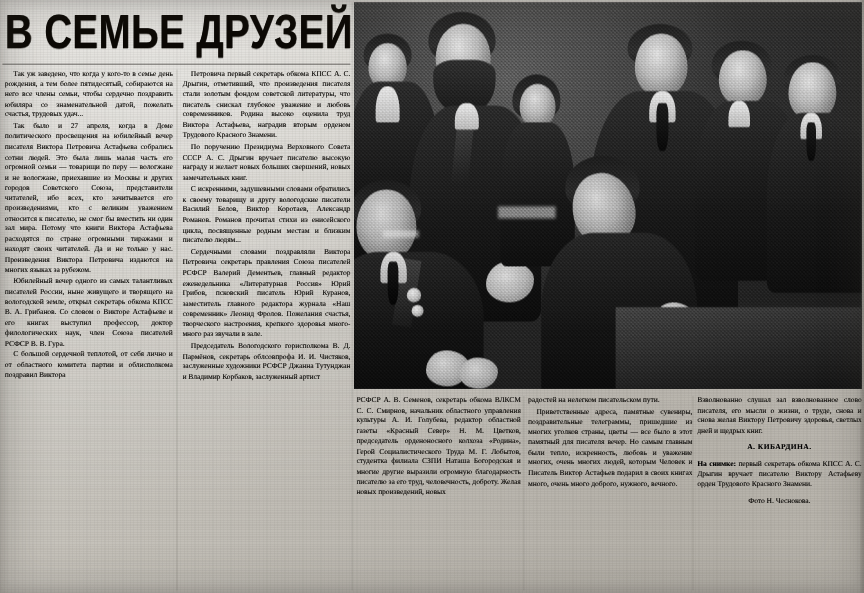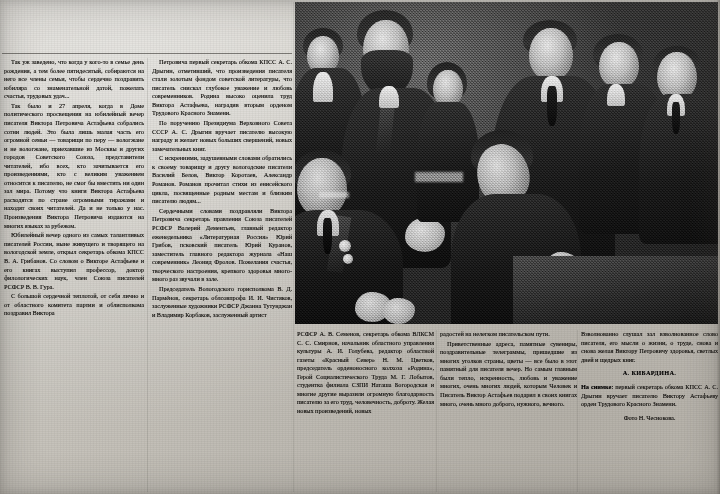--- a/index.html
+++ b/index.html
@@ -144,20 +144,23 @@
     transform:rotate(0deg);
     clip-path:polygon(0 0,100% 0,52% 100%);
     opacity:.8;
   }
 </style>
 </head>
 <body>
 
 <div id="page">
 
+  <div class="headline">
+    <span>В СЕМЬЕ ДРУЗЕЙ</span>
+  </div>
   <div class="rule-h" style="top:53px;"></div>
 
   <div class="photo">
     <div class="ph-layer ph-bg"></div>
 
     <div class="fig">
       <div class="hair" style="left:8px;top:26px;width:40px;height:30px;"></div>
       <div class="head" style="left:12px;top:34px;width:32px;height:38px;"></div>
       <div class="body" style="left:-6px;top:66px;width:78px;height:150px;"></div>
       <div class="shirt" style="left:18px;top:70px;width:20px;height:30px;"></div>

